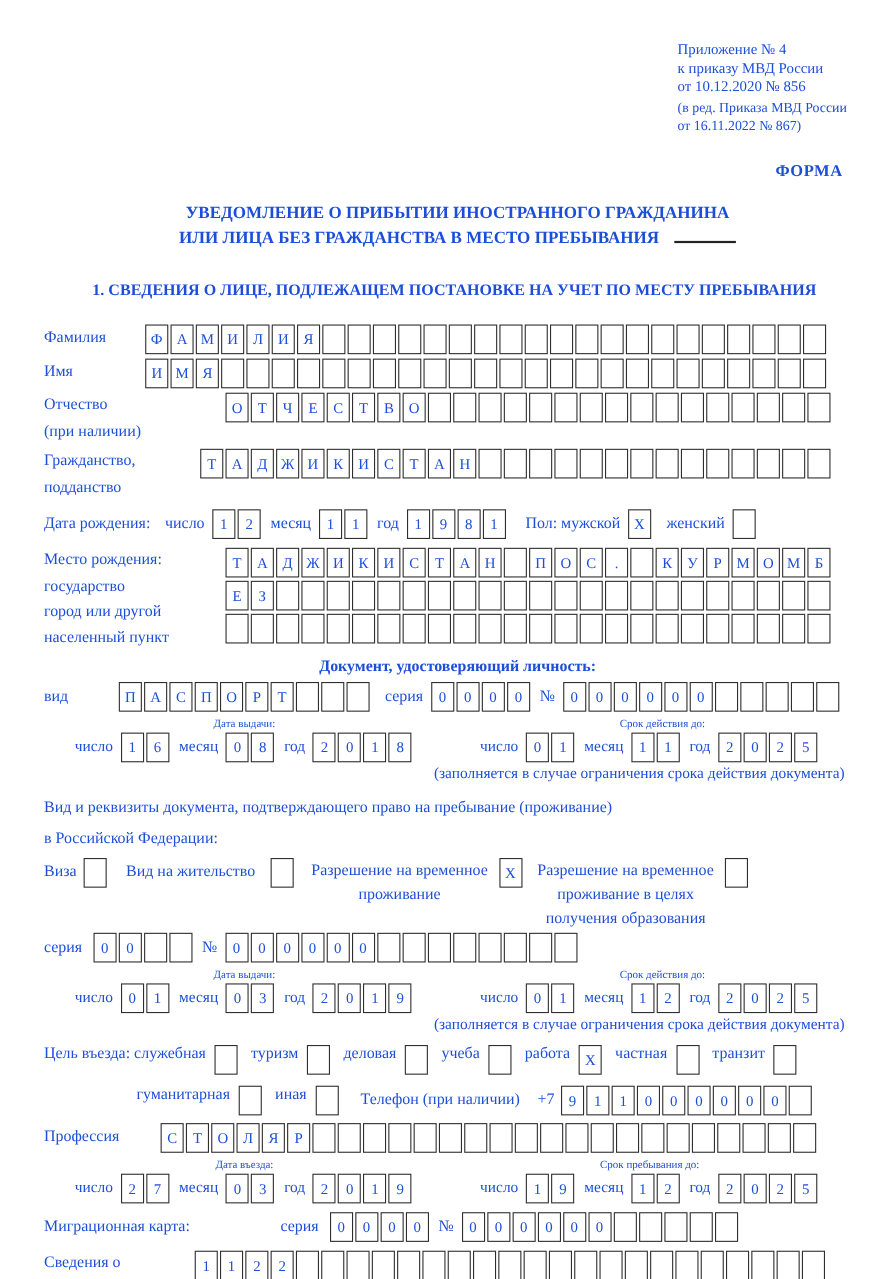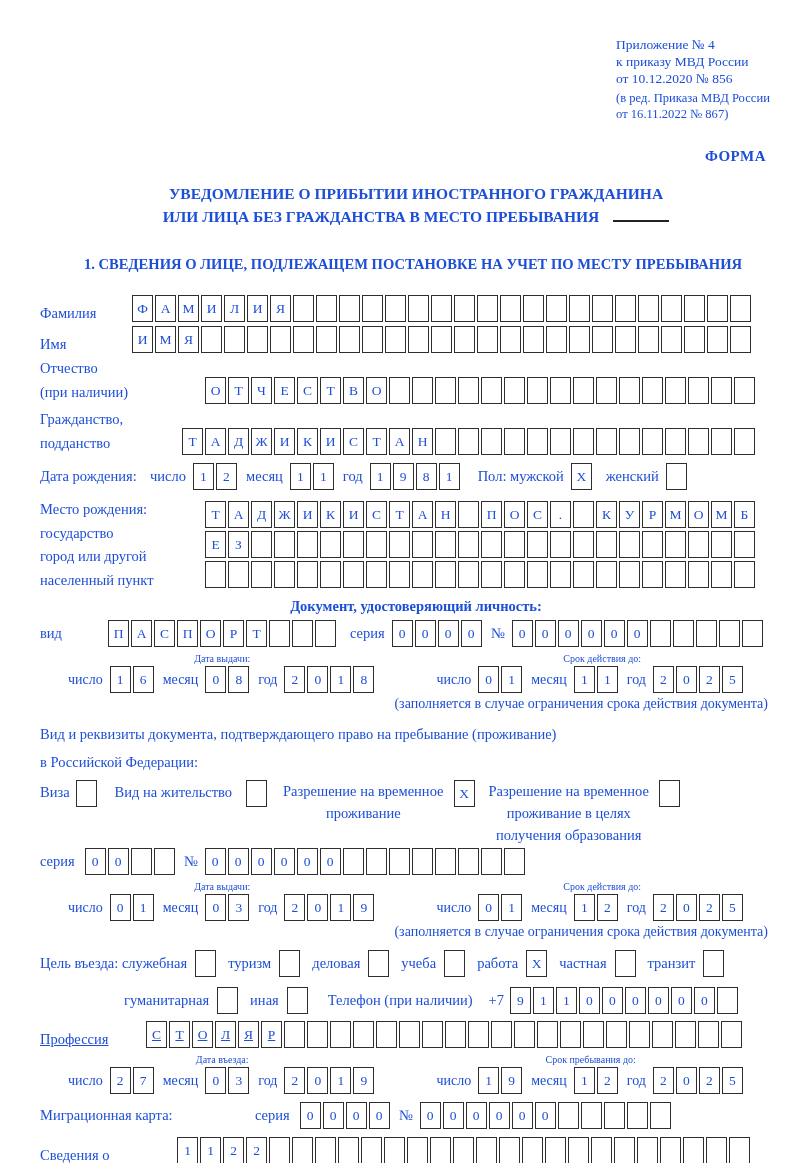--- a/index.html
+++ b/index.html
@@ -15,21 +15,21 @@
   .title{margin-top:152px;text-align:center;font-weight:bold;font-size:15.5px;line-height:23px;}
   .title-underline{display:inline-block;width:56px;border-bottom:2px solid #222;margin-left:14px;vertical-align:baseline;}
   .sec-heading{margin-top:28px;text-align:center;font-weight:bold;font-size:14.6px;white-space:nowrap;margin-left:-6px;}
 
   .cell{
     display:inline-flex;align-items:center;justify-content:center;flex:none;
     width:19px;height:25px;border:1.5px solid #2e2e2e;margin-right:2px;
     font-size:13.5px;background:#fff;
   }
   .cells{display:inline-flex;flex-wrap:nowrap;flex:none;}
-  .frow{display:flex;align-items:flex-end;margin-top:4px;}
+  .frow{display:flex;align-items:flex-start;margin-top:4px;}
   .lbl{font-size:14.5px;padding-top:4px;}
   .lblcol{font-size:14.5px;line-height:23.5px;}
   .w92{width:92px;flex:none;}
   .w110{width:110px;flex:none;}
   .w142{width:142px;flex:none;}
   .w165{width:165px;flex:none;}
   .w68{width:68px;flex:none;}
   .w106{width:106px;flex:none;}
   .w160{width:160px;flex:none;}
   .w137{width:137px;flex:none;}
@@ -45,21 +45,21 @@
   .dline .w{margin:0 7px;}
   .dline .w.first{margin-left:0;}
   .dnote{font-size:14px;margin-top:3px;white-space:nowrap;margin-left:-42px;}
   .para{font-size:14.5px;line-height:28px;margin-top:8px;}
   .chkrow{display:flex;align-items:flex-start;margin-top:4px;}
   .chk-item{display:flex;align-items:flex-start;flex:none;}
   .chk-text{font-size:14.5px;padding-top:4px;white-space:nowrap;}
   .chk-text-c{font-size:14.5px;line-height:22px;text-align:center;}
   .gap6{margin-left:6px;} .gap10{margin-left:10px;} .gap12{margin-left:12px;} .gap14{margin-left:14px;} .gap16{margin-left:16px;}
   .pairrow{display:flex;align-items:center;font-size:14.5px;margin-top:10px;flex-wrap:nowrap;}
-  .pair{display:flex;align-items:center;flex:none;}
+  .pair{display:flex;flex:none;}
   .pair .cells{margin-left:8px;}
   .pair + .pair{margin-left:10px;}
 </style>
 </head>
 <body>
 
 <div class="page">
 
   <div class="annex">
     <div>Приложение № 4</div>
@@ -599,21 +599,21 @@
         <span class="cell">0</span>
         <span class="cell">0</span>
         <span class="cell">0</span>
         <span class="cell">0</span>
         <span class="cell">0</span>
         <span class="cell">0</span>
         <span class="cell"></span>
       </span>
   </div>
 
-  <div class="frow" style="margin-top:7px;text-decoration:underline;">
+  <div class="frow" style="margin-top:7px;">
     <span class="lbl w106">Профессия</span>
     <span class="cells">
         <span class="cell">С</span>
         <span class="cell">Т</span>
         <span class="cell">О</span>
         <span class="cell">Л</span>
         <span class="cell">Я</span>
         <span class="cell">Р</span>
         <span class="cell"></span>
         <span class="cell"></span>

